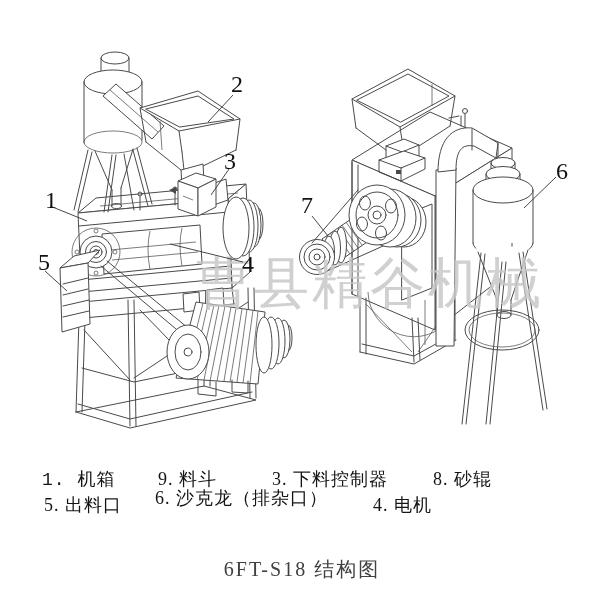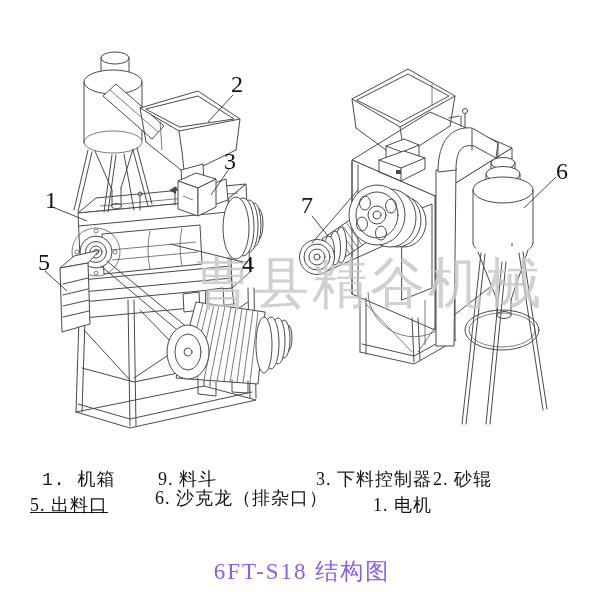--- a/index.html
+++ b/index.html
@@ -8,22 +8,22 @@
   .page svg{position:absolute;left:0;top:0;}
   svg .ln{stroke:#4a4a4a;fill:none;stroke-width:1;stroke-linecap:round;stroke-linejoin:round;}
   svg .fw{stroke:#4a4a4a;fill:#ffffff;stroke-width:1;stroke-linejoin:round;}
   svg .thin{stroke:#5a5a5a;stroke-width:.8;fill:none;}
   svg .leader{stroke:#333;stroke-width:.9;fill:none;}
   svg text.plabel{font-family:"Liberation Serif","DejaVu Serif",serif;font-size:24px;fill:#111;text-anchor:middle;}
   svg text.wm{font-family:"DejaVu Sans","Liberation Sans",sans-serif;font-size:55px;fill:#c8c8c8;opacity:.85;
               letter-spacing:3px;text-anchor:middle;}
   .legend{position:absolute;left:0;top:0;width:604px;font-size:18px;letter-spacing:1px;color:#151515;}
   .legend span{position:absolute;white-space:nowrap;}
-  .title{position:absolute;left:0;top:556px;width:604px;text-align:center;font-size:23px;
-         letter-spacing:2px;color:#8b5cf6;}
+  .title{position:absolute;left:0;top:556px;width:604px;text-align:center;font-size:20px;
+         letter-spacing:2px;color:#404040;}
 </style>
 </head>
 <body>
 
 <div class="page">
 
 <svg width="604" height="460" viewBox="0 0 604 460">
 
   <g>
 
@@ -216,22 +216,22 @@
     <text class="plabel" x="248" y="272">4</text>
     <text class="plabel" x="44" y="270">5</text>
     <text class="plabel" x="562" y="179">6</text>
     <text class="plabel" x="307" y="213">7</text>
   </g>
 </svg>
 
 <div class="legend">
   <span style="left:42px;  top:467px;font-family:Liberation Mono, monospace;">1. 机箱</span>
   <span style="left:158px; top:467px;">9. 料斗</span>
-  <span style="left:272px; top:467px;margin-left:44px;">3. 下料控制器</span>
-  <span style="left:433px; top:467px;">2. 砂辊</span>
-  <span style="left:30px;  top:493px;text-decoration:underline;">5. 出料口</span>
+  <span style="left:272px; top:467px;">3. 下料控制器</span>
+  <span style="left:433px; top:467px;">8. 砂辊</span>
+  <span style="left:44px;  top:493px;">5. 出料口</span>
   <span style="left:155px; top:486px;">6. 沙克龙（排杂口）</span>
-  <span style="left:373px; top:493px;">1. 电机</span>
+  <span style="left:373px; top:493px;">4. 电机</span>
 </div>
 
 <div class="title">6FT-S18 结构图</div>
 
 </div>
 
 </body></html>

